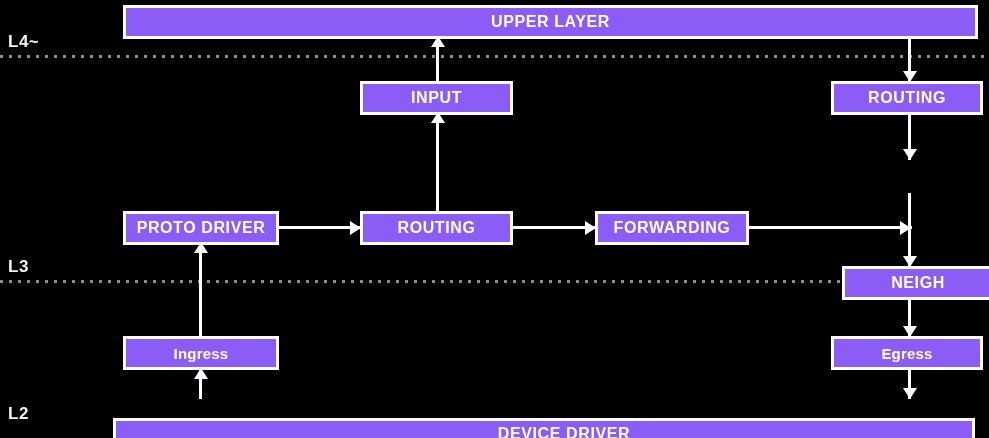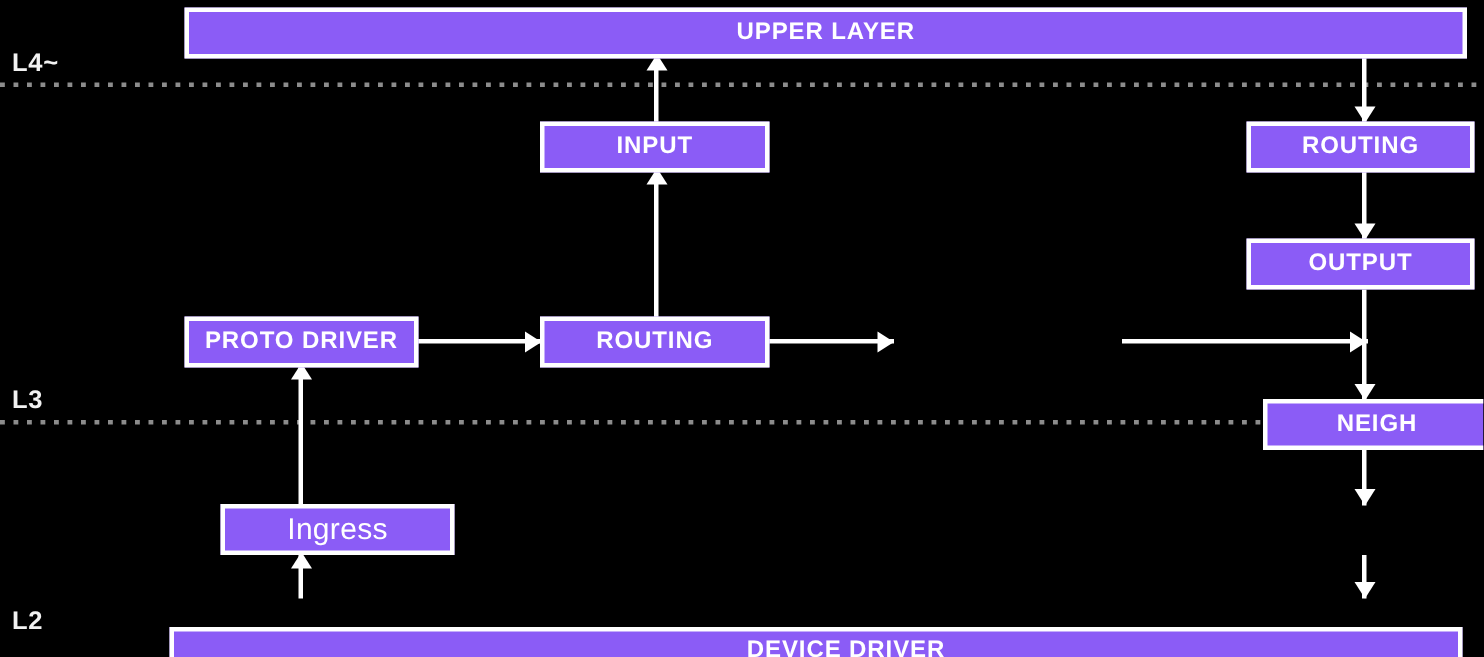--- a/index.html
+++ b/index.html
@@ -43,24 +43,23 @@
     justify-content: center;
     white-space: nowrap;
     overflow: hidden;
   }
   .node-caps {
     font-size: 16px;
     font-weight: bold;
     letter-spacing: 0.6px;
   }
   .node-mixed {
-    font-size: 20px;
-    font-weight: normal;
+    font-size: 15px;
+    font-weight: bold;
     letter-spacing: 0.2px;
-    margin-left: 24px;
   }
   .vline {
     position: absolute;
     width: 3px;
     background: #ffffff;
   }
   .hline {
     position: absolute;
     height: 3px;
     background: #ffffff;
@@ -133,27 +132,28 @@
 
   <div class="vline" style="left:908px; top:370px; height:29px;"></div>
   <div class="arrow arrow-down" style="left:903px; top:388px;"></div>
 
   <div class="node node-caps" style="left:123px; top:5px; width:855px; height:34px;">UPPER LAYER</div>
 
   <div class="node node-caps" style="left:360px; top:81px; width:153px; height:34px;">INPUT</div>
 
   <div class="node node-caps" style="left:831px; top:81px; width:152px; height:34px;">ROUTING</div>
 
-  <div class="node node-caps" style="left:831px; top:159px; width:152px; height:34px;">OUTPUT</div>
 
   <div class="node node-caps" style="left:123px; top:211px; width:156px; height:34px;">PROTO DRIVER</div>
 
   <div class="node node-caps" style="left:360px; top:211px; width:153px; height:34px;">ROUTING</div>
 
+  <div class="node node-caps" style="left:595px; top:211px; width:154px; height:34px;">FORWARDING</div>
 
   <div class="node node-caps" style="left:831px; top:266px; width:152px; height:34px;margin-left:11px;">NEIGH</div>
 
   <div class="node node-mixed" style="left:123px; top:336px; width:156px; height:34px;">Ingress</div>
 
+  <div class="node node-mixed" style="left:831px; top:336px; width:152px; height:34px;">Egress</div>
 
   <div class="node node-caps" style="left:113px; top:418px; width:862px; height:31px;padding-left:40px;">DEVICE DRIVER</div>
 
 </div>
 
 </body></html>

